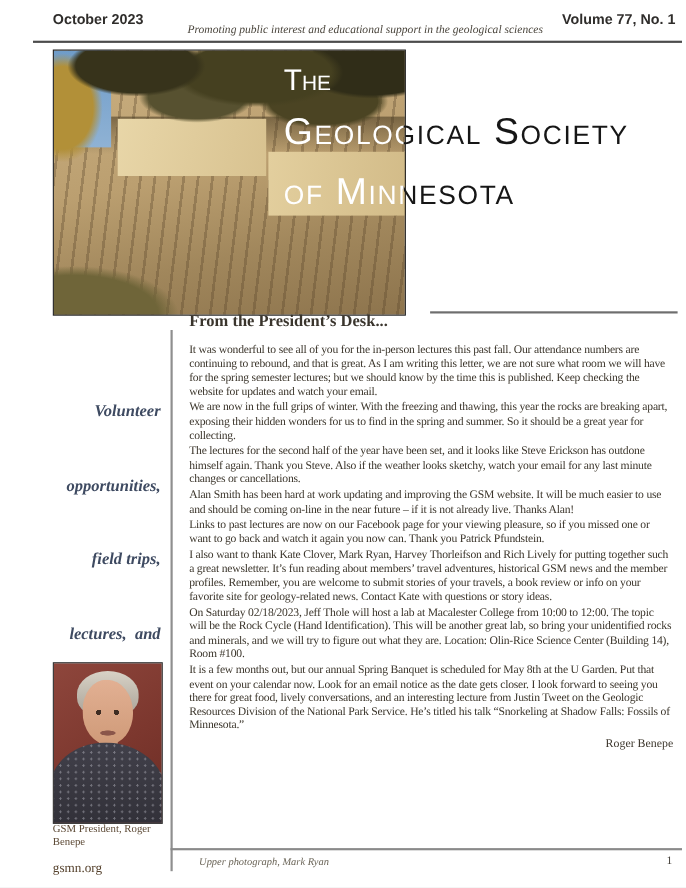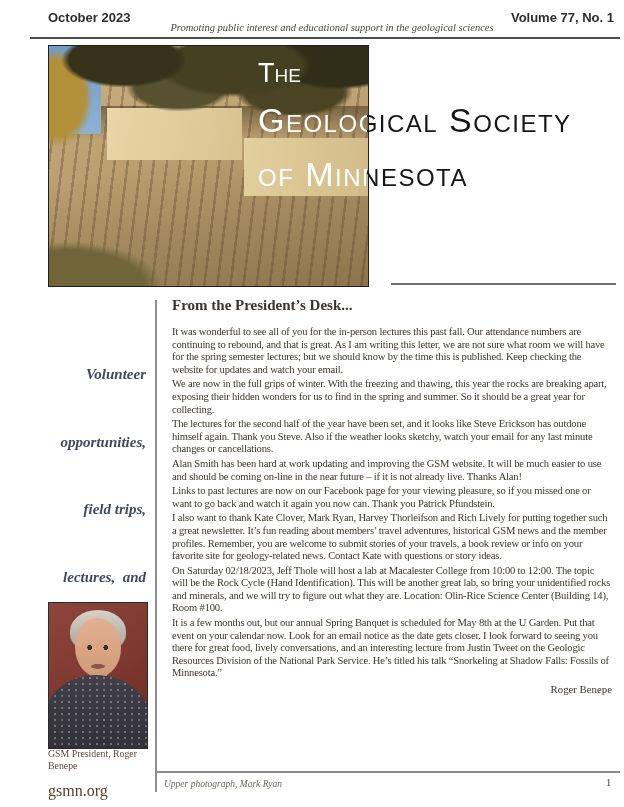--- a/index.html
+++ b/index.html
@@ -47,21 +47,21 @@
              font-size:66px;line-height:1;letter-spacing:6px;color:#1c1c1c;}
   .news-rule{position:absolute;left:391px;top:283px;width:225px;height:2px;background:#6e6e6e;}
 
   
   .motto{position:absolute;left:30px;top:318px;width:116px;text-align:right;
          font-weight:700;font-style:italic;font-size:15px;line-height:22.5px;
          color:#3e4a61;white-space:pre;}
   .v-rule{position:absolute;left:155px;top:300px;width:2px;height:492px;background:#8f8f8f;}
 
   
-  .article{position:absolute;left:172px;top:297px;width:440px;color:#3c362c;font-family:Liberation Serif, serif;}
+  .article{position:absolute;left:172px;top:284px;width:440px;color:#3c362c;font-family:Liberation Serif, serif;}
   .article h1{margin:0 0 12px 0;font-size:15px;font-weight:700;color:#3a352d;}
   .article p{margin:0 0 2px 0;font-size:10.6px;line-height:12.6px;letter-spacing:-0.2px;}
   .signature{margin-top:3px;text-align:right;font-size:10.8px;color:#3c362c;}
 
   
   .portrait{position:absolute;left:48px;top:602px;width:98px;height:145px;
             border:1px solid #2b2b2b;overflow:hidden;
             background:linear-gradient(145deg,#8e463c 0%,#7c372e 55%,#6b2c24 100%);}
   .hair{position:absolute;left:21px;top:7px;width:56px;height:42px;
         border-radius:50% 50% 42% 42%;background:linear-gradient(#d8d2c6,#a8a196);}
@@ -73,25 +73,25 @@
           radial-gradient(circle 2.5px at 67% 50%, #3f2d23 95%, rgba(0,0,0,0) 100%),
           radial-gradient(ellipse 9px 3px at 50% 82%, #8a564a 70%, rgba(0,0,0,0) 85%),
           linear-gradient(#e2b093,#cf9a78);}
   .shirt{position:absolute;left:-4px;top:72px;width:106px;height:78px;
          border-radius:48% 52% 0 0/55% 60% 0 0;
          background:
            radial-gradient(circle 1px at 3px 3px, rgba(190,190,200,0.45) 90%, rgba(0,0,0,0) 100%) 0 0/7px 6px,
            linear-gradient(#41404a,#313038);}
   .caption{position:absolute;left:48px;top:748px;width:102px;font-size:9.8px;
            line-height:12px;color:#5d4a36;}
-  .website{position:absolute;left:48px;top:782px;font-size:16px;color:#55412c;}
+  .website{position:absolute;left:48px;top:782px;font-size:12px;color:#55412c;}
 
   
   .ftr-rule{position:absolute;left:155px;top:771px;width:465px;height:2px;background:#8a8a8a;}
-  .credit{position:absolute;left:164px;top:779px;font-style:italic;font-size:9.5px;color:#6b6558;}
+  .credit{position:absolute;left:181px;top:779px;font-style:italic;font-size:9.5px;color:#6b6558;}
   .pagenum{position:absolute;left:606px;top:777px;font-size:10.5px;color:#44403a;}
 </style>
 </head>
 <body>
 
 <div class="page">
 
   <div class="hdr-date">October 2023</div>
   <div class="hdr-vol">Volume 77, No. 1</div>
   <div class="hdr-tag">Promoting public interest and educational support in the geological sciences</div>

